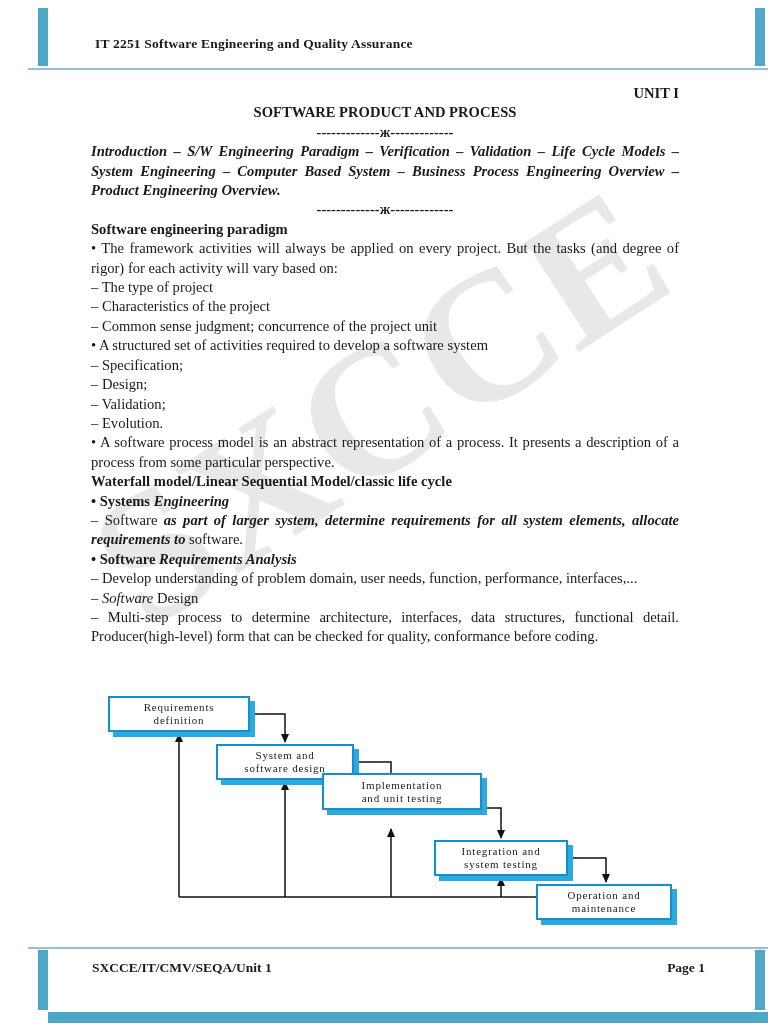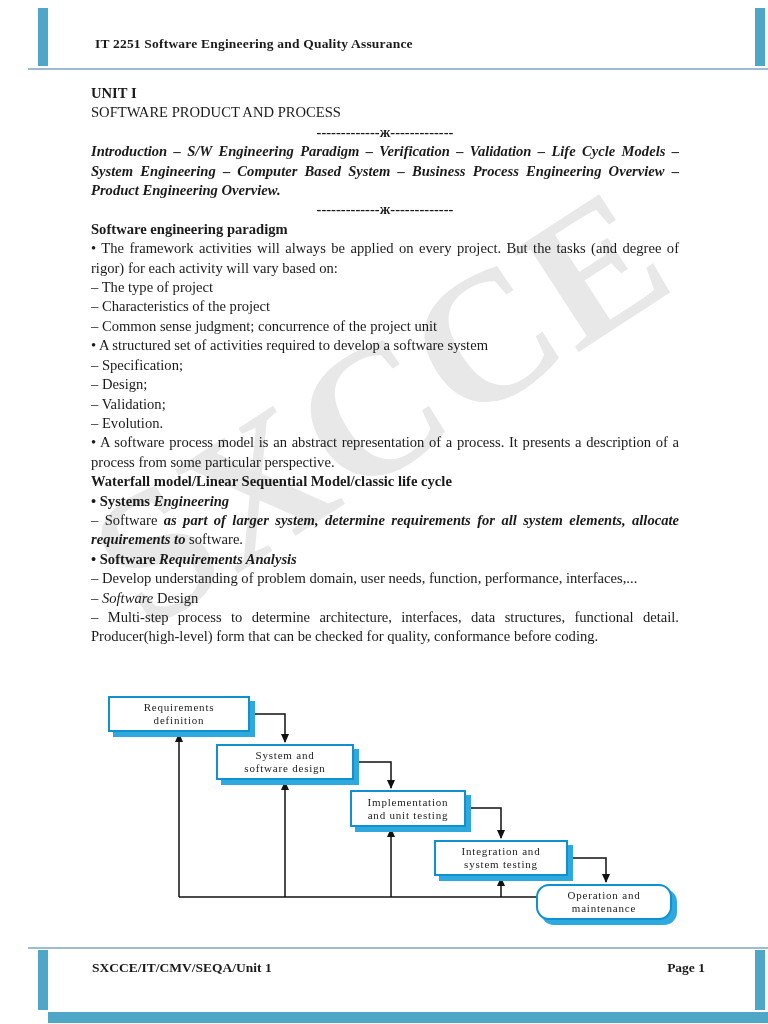--- a/index.html
+++ b/index.html
@@ -25,43 +25,43 @@
   
   .watermark{
     position:absolute;left:50px;top:300px;width:660px;text-align:center;
     font-size:185px;font-weight:bold;color:rgba(90,90,90,0.14);
     transform:rotate(-33deg);transform-origin:50% 50%;z-index:0;
     letter-spacing:2px;user-select:none;pointer-events:none;
   }
   
   .content{position:absolute;left:91px;top:84px;width:588px;z-index:1;}
   .content div{font-size:14.6px;line-height:19.4px;}
-  .t1{font-size:17.5px;font-weight:bold;text-align:left;line-height:22px;}
-  .t2{font-size:17.5px;font-weight:normal;text-align:left;line-height:22px;}
+  .t1{font-size:17.5px;font-weight:bold;text-align:right;line-height:22px;}
+  .t2{font-size:17.5px;font-weight:bold;text-align:center;line-height:22px;}
   .divider{text-align:center;font-weight:bold;font-size:13.5px;line-height:18px;}
   .intro{font-weight:bold;font-style:italic;font-size:15.2px;line-height:20px;text-align:justify;}
   .h{font-weight:bold;}
   .j{text-align:justify;}
   .b{font-weight:bold;}
   .bi{font-weight:bold;font-style:italic;}
   .i{font-style:italic;}
   
   .diagram{position:absolute;left:0;top:678px;width:768px;height:270px;z-index:1;}
   .diagram svg{position:absolute;left:0;top:0;}
   .wbox{
     position:absolute;background:#ffffff;border:2px solid #0f90cf;
     box-shadow:5px 5px 0 0 #2ea9de;display:flex;align-items:center;justify-content:center;
     text-align:center;font-size:11px;line-height:13px;letter-spacing:.8px;color:#222;
     white-space:pre-line;box-sizing:border-box;
   }
   .wb1{left:108px;top:18px;width:142px;height:36px;}
   .wb2{left:216px;top:66px;width:138px;height:36px;}
-  .wb3{left:322px;top:112px;width:116px;height:37px;margin-left:28px;}
+  .wb3{left:322px;top:95px;width:160px;height:37px;}
   .wb4{left:434px;top:162px;width:134px;height:36px;}
-  .wb5{left:536px;top:206px;width:136px;height:36px;border-radius:13px;}
+  .wb5{left:536px;top:206px;width:136px;height:36px;}
 </style>
 </head>
 <body>
 
 <div class="page">
 
   <div class="bar bar-tl"></div>
   <div class="bar bar-tr"></div>
   <div class="bar bar-bl"></div>
   <div class="bar bar-br"></div>

